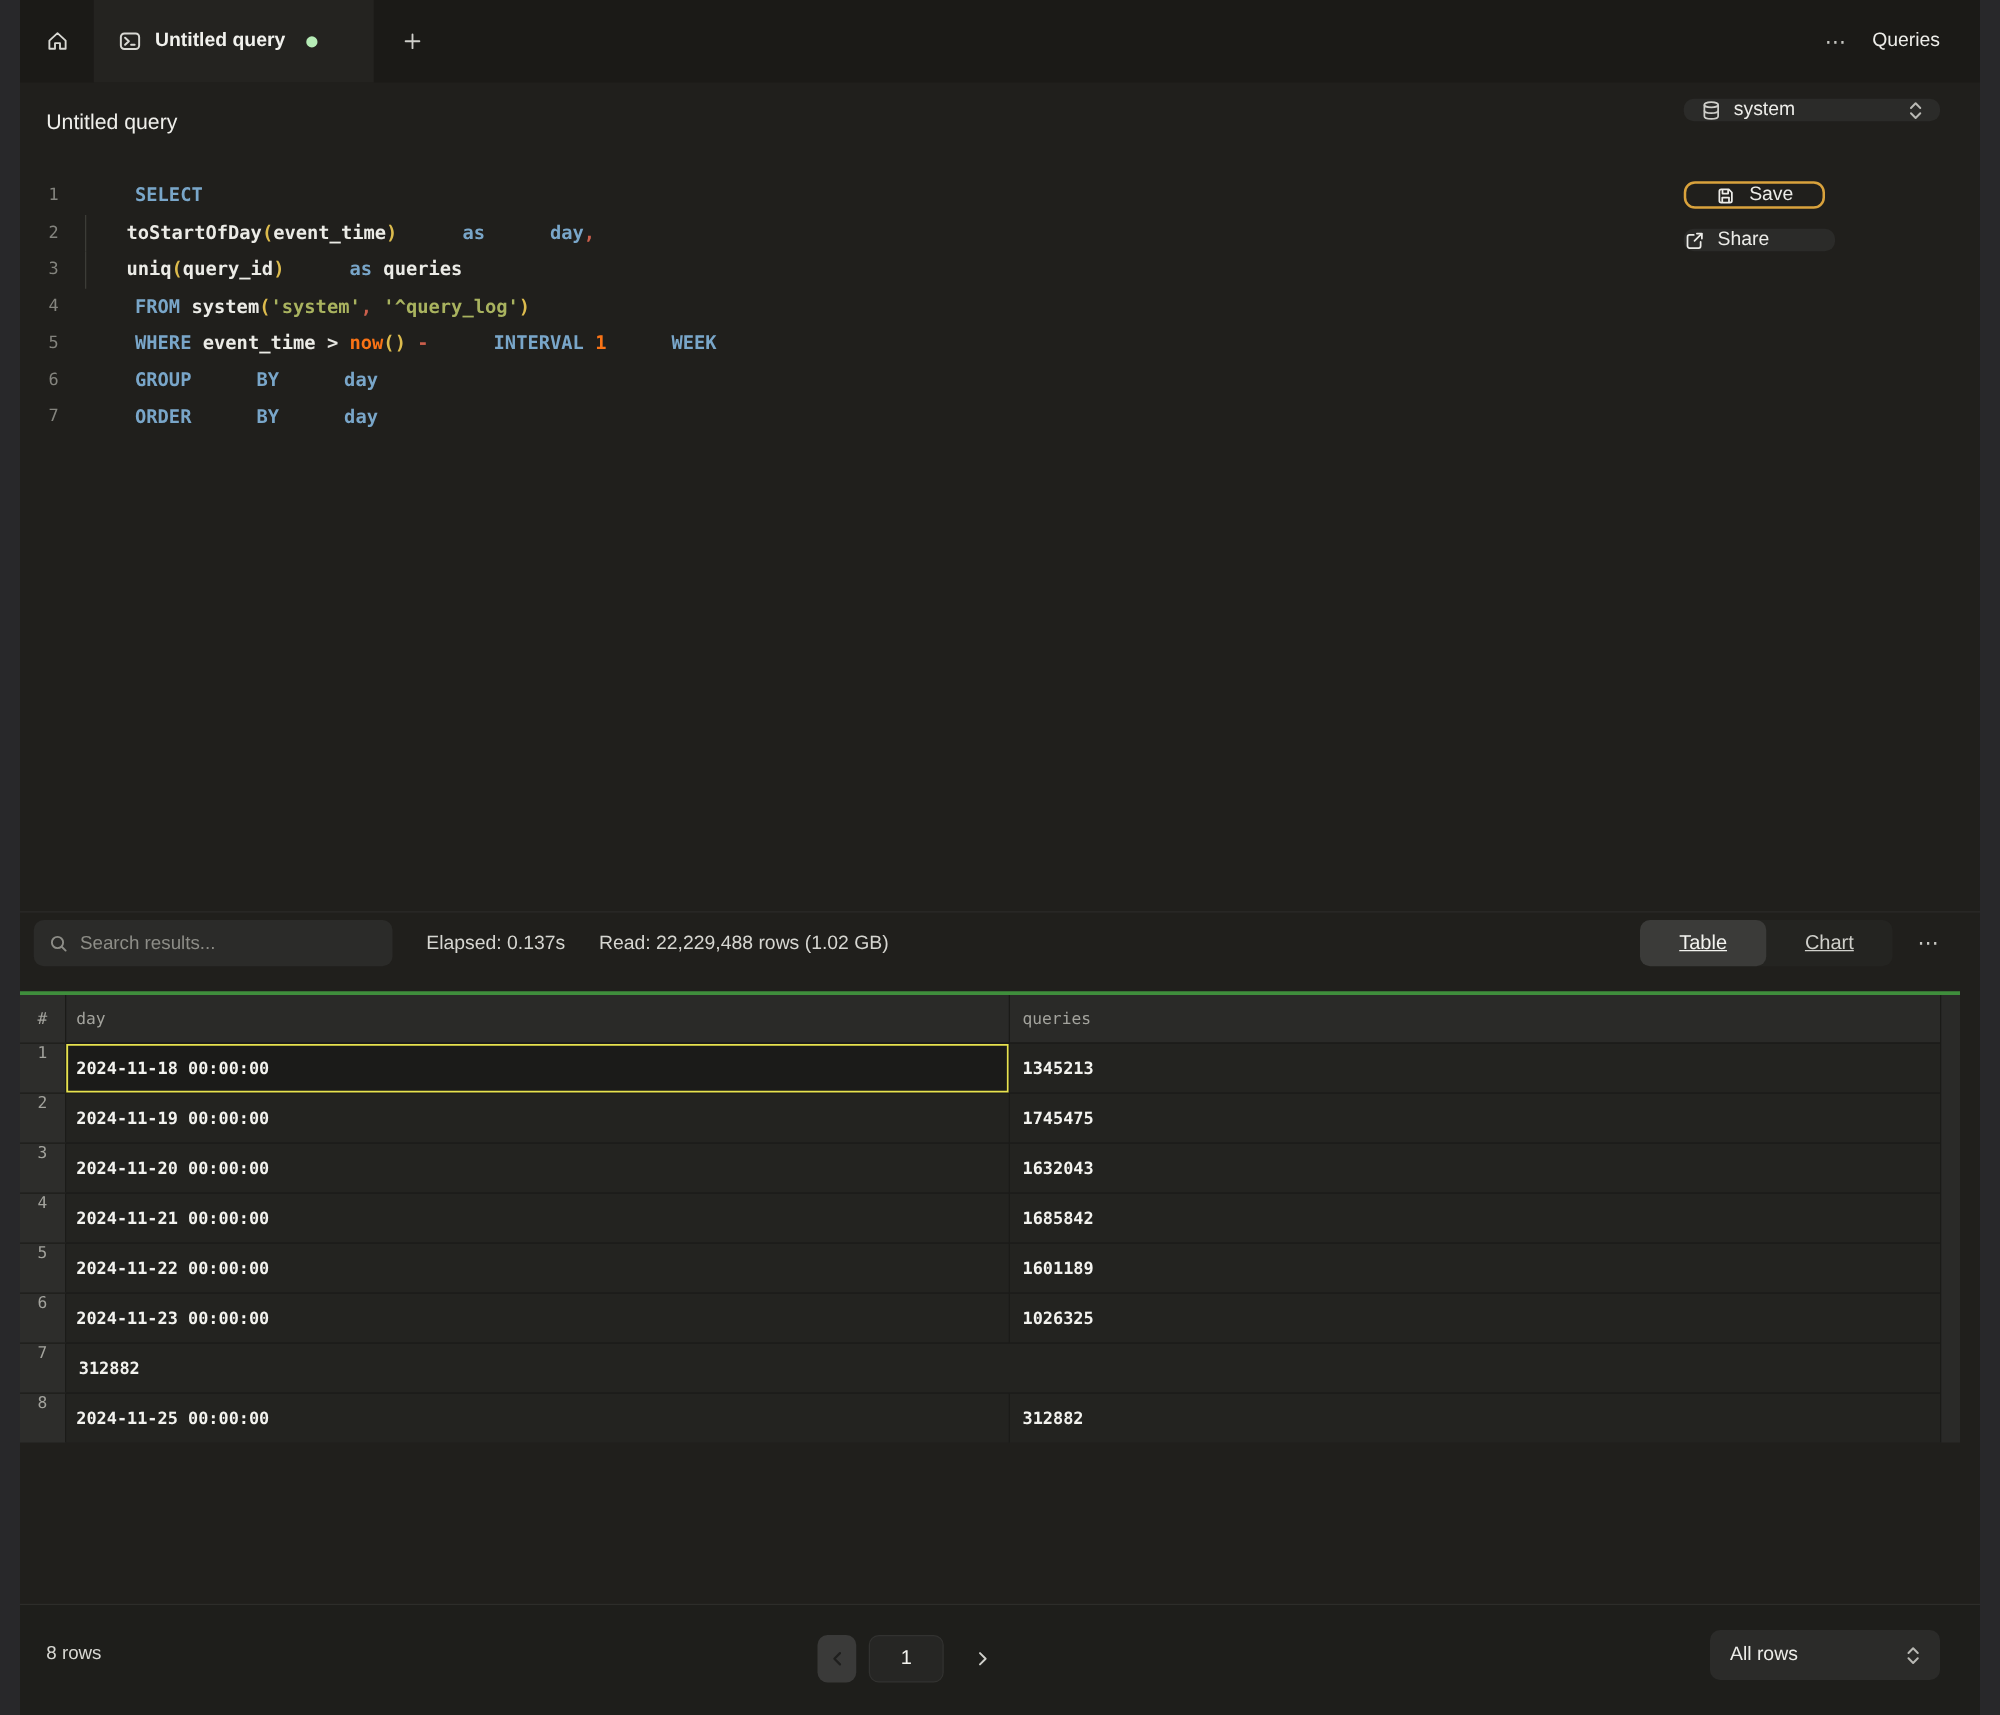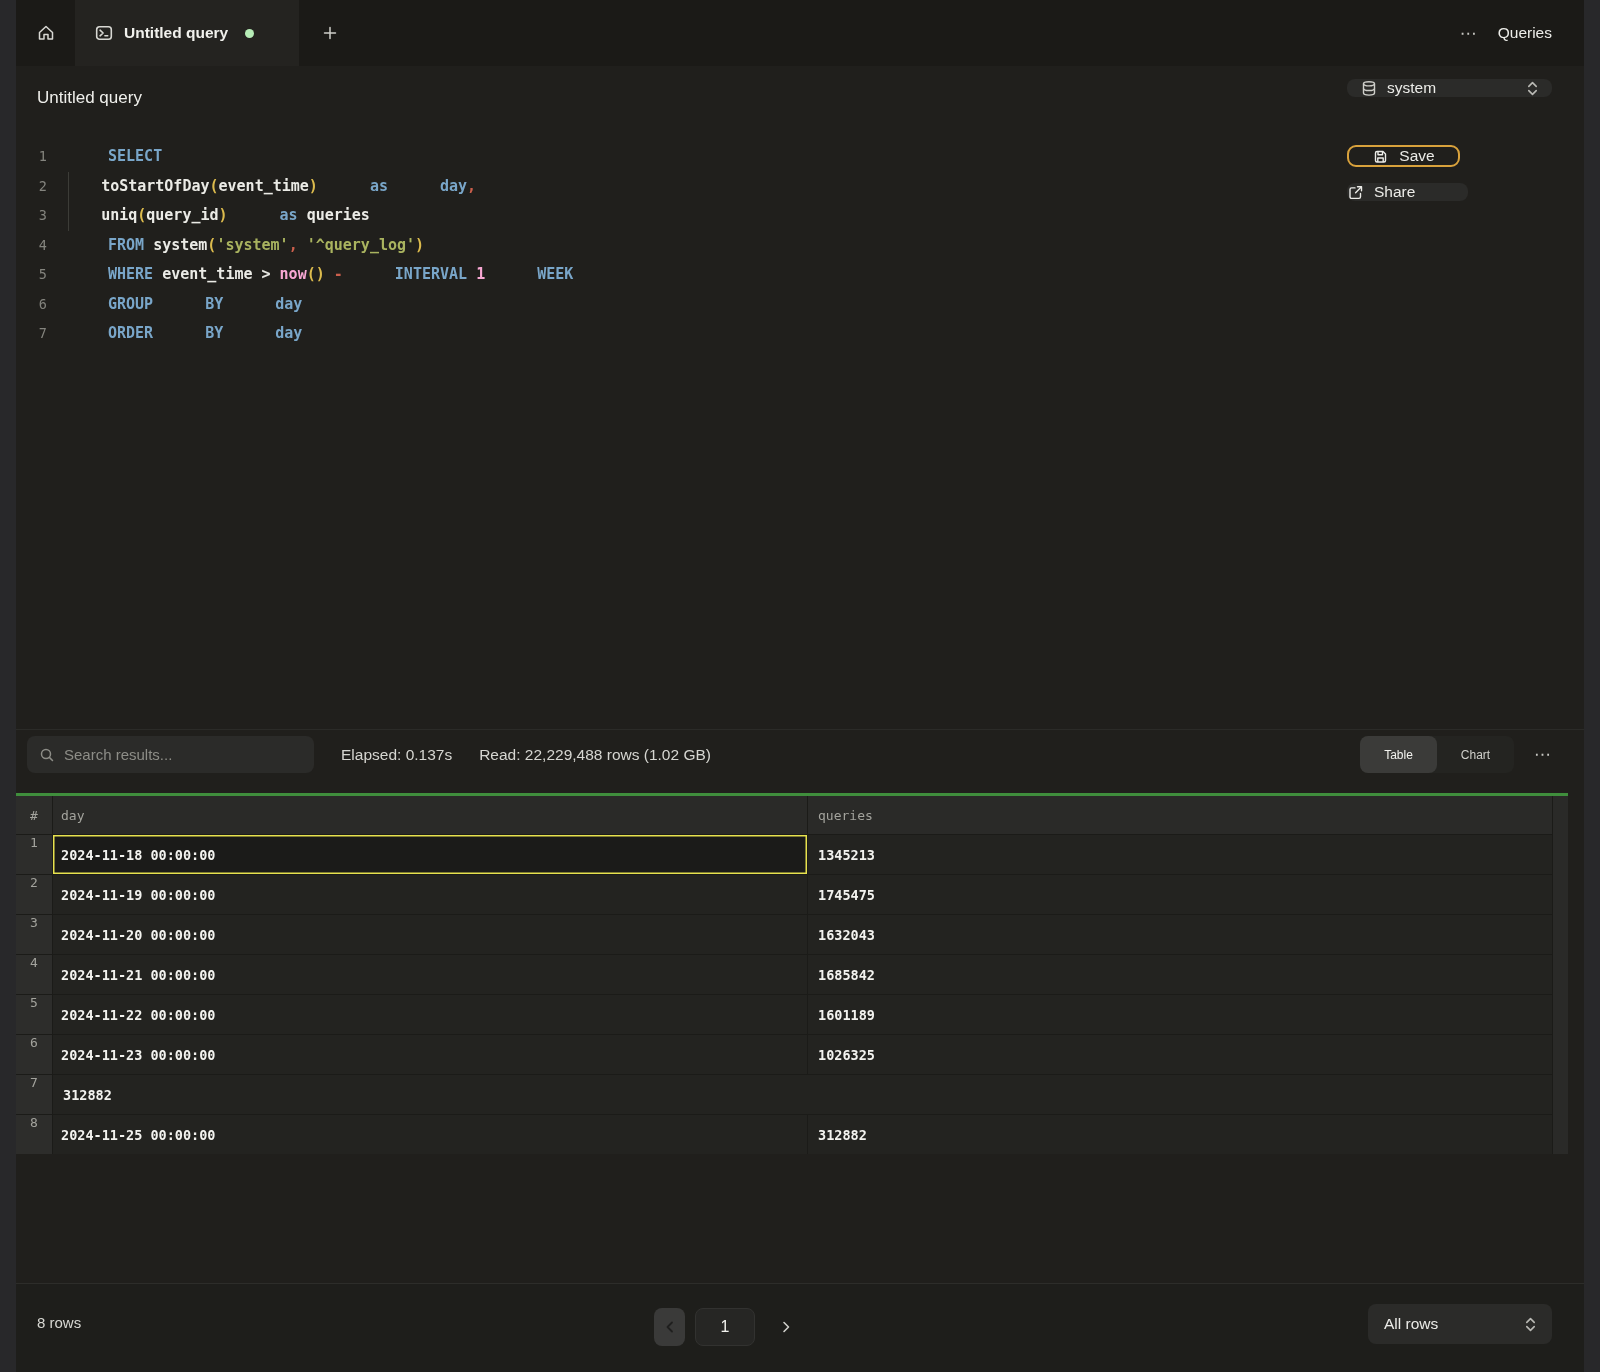--- a/index.html
+++ b/index.html
@@ -41,33 +41,33 @@
   
   .editor { position:absolute; left:0; right:0; top:131px; height:598px; padding-top:11px; font-family:"DejaVu Sans Mono", monospace; cursor:text; }
   .code-line { display:flex; line-height:29.5px; }
   .ln { flex:none; width:31px; text-align:right; color:#84847e; font-size:13.5px; }
   .code-content { position:relative; padding-left:18px; font-size:15px; font-weight:bold; white-space:pre; }
   .code-content.indented::before { content:""; position:absolute; left:21px; top:0; bottom:0; border-left:1px solid #3c3c37; }
   .tok-kw { color:#79a6c9;margin-left:43px; }
   .tok-id { color:#ebebe6; }
   .tok-par { color:#dcbb4d; }
   .tok-str { color:#a9b35f; }
-  .tok-num { color:#f9a8d4; }
+  .tok-num { color:#f97316; }
   .tok-op { color:#cb5f4c; }
   .tok-pl { color:#e6e6e1; }
 
   
   .results-bar { position:absolute; left:0; right:0; top:729px; height:64px; border-top:1px solid #2b2b28; display:flex; align-items:center; padding:0 32px 14px 11px; }
   .search-box { width:287px; height:37px; background:#2b2b29; border-radius:8px; display:flex; align-items:center; padding:0 12px; gap:9px; margin-right:27px; }
   .search-box input { flex:1; background:transparent; border:none; outline:none; color:#e8e8e4; font-size:15px; font-family:inherit; }
   .search-box input::placeholder { color:#8d8d87; }
   .stat { font-size:15.5px; color:#d6d6d1; margin-right:27px; white-space:nowrap; }
   .results-bar .spacer { flex:1; }
   .seg { display:flex; background:#242421; border-radius:8px; margin-right:20px; }
-  .seg-btn { width:77px; height:37px; border:none; border-radius:8px; background:transparent; color:#d0d0cb; font-size:12px; font-family:inherit; cursor:pointer; }
+  .seg-btn { width:101px; height:37px; border:none; border-radius:8px; background:transparent; color:#d0d0cb; font-size:16px; font-family:inherit; cursor:pointer;text-decoration:underline; }
   .seg-btn.active { background:#3b3b39; color:#f3f3ef; font-weight:500; }
 
   .green-divider { position:absolute; left:0; right:16px; top:793px; height:3px; background:#3f8e3c; cursor:row-resize; }
 
   
   .rtable { position:absolute; left:0; top:796px; width:1536px; font-family:"DejaVu Sans Mono", monospace; }
   .thead { display:flex; height:38px; background:#2a2a28; }
   .thead .tcell { display:flex; align-items:center; font-size:13px; color:#a3a39d; }
   .tcell.gutter { flex:none; width:37px; justify-content:center; text-align:center; background:#2d2d2b; border-right:1px solid #1b1b18; }
   .thead .tcell.gutter { background:#2d2d2b; }

